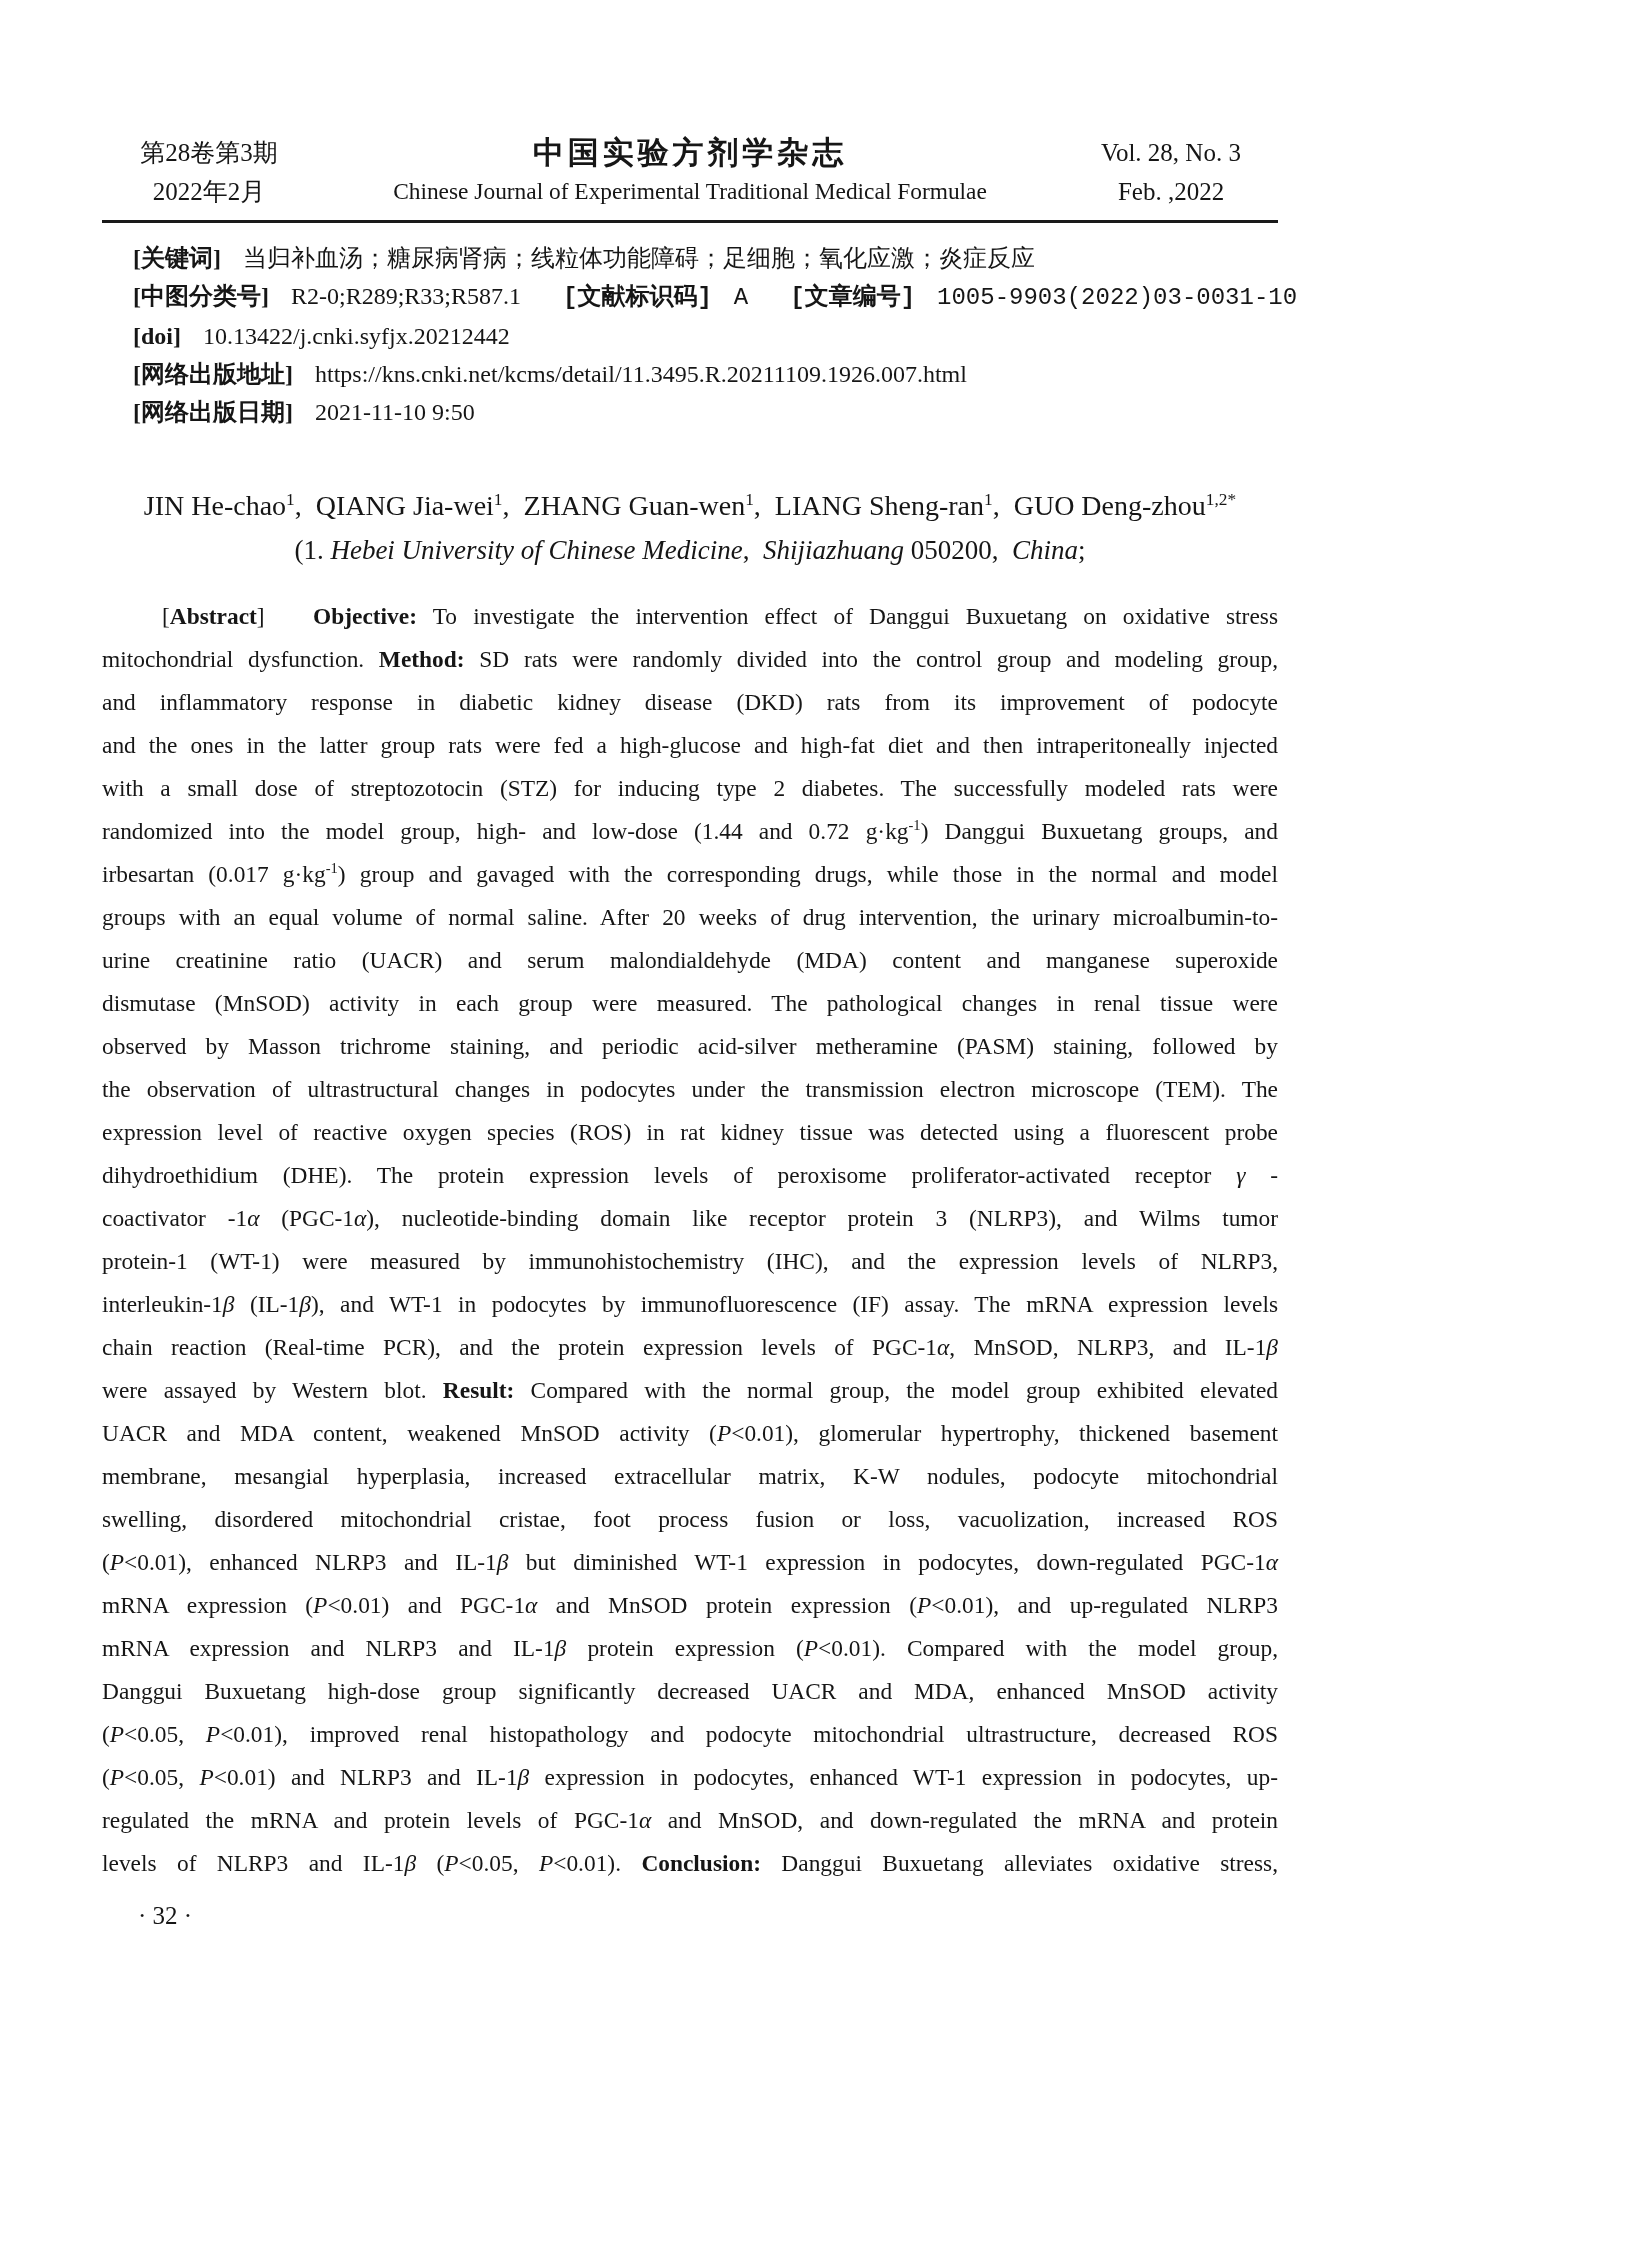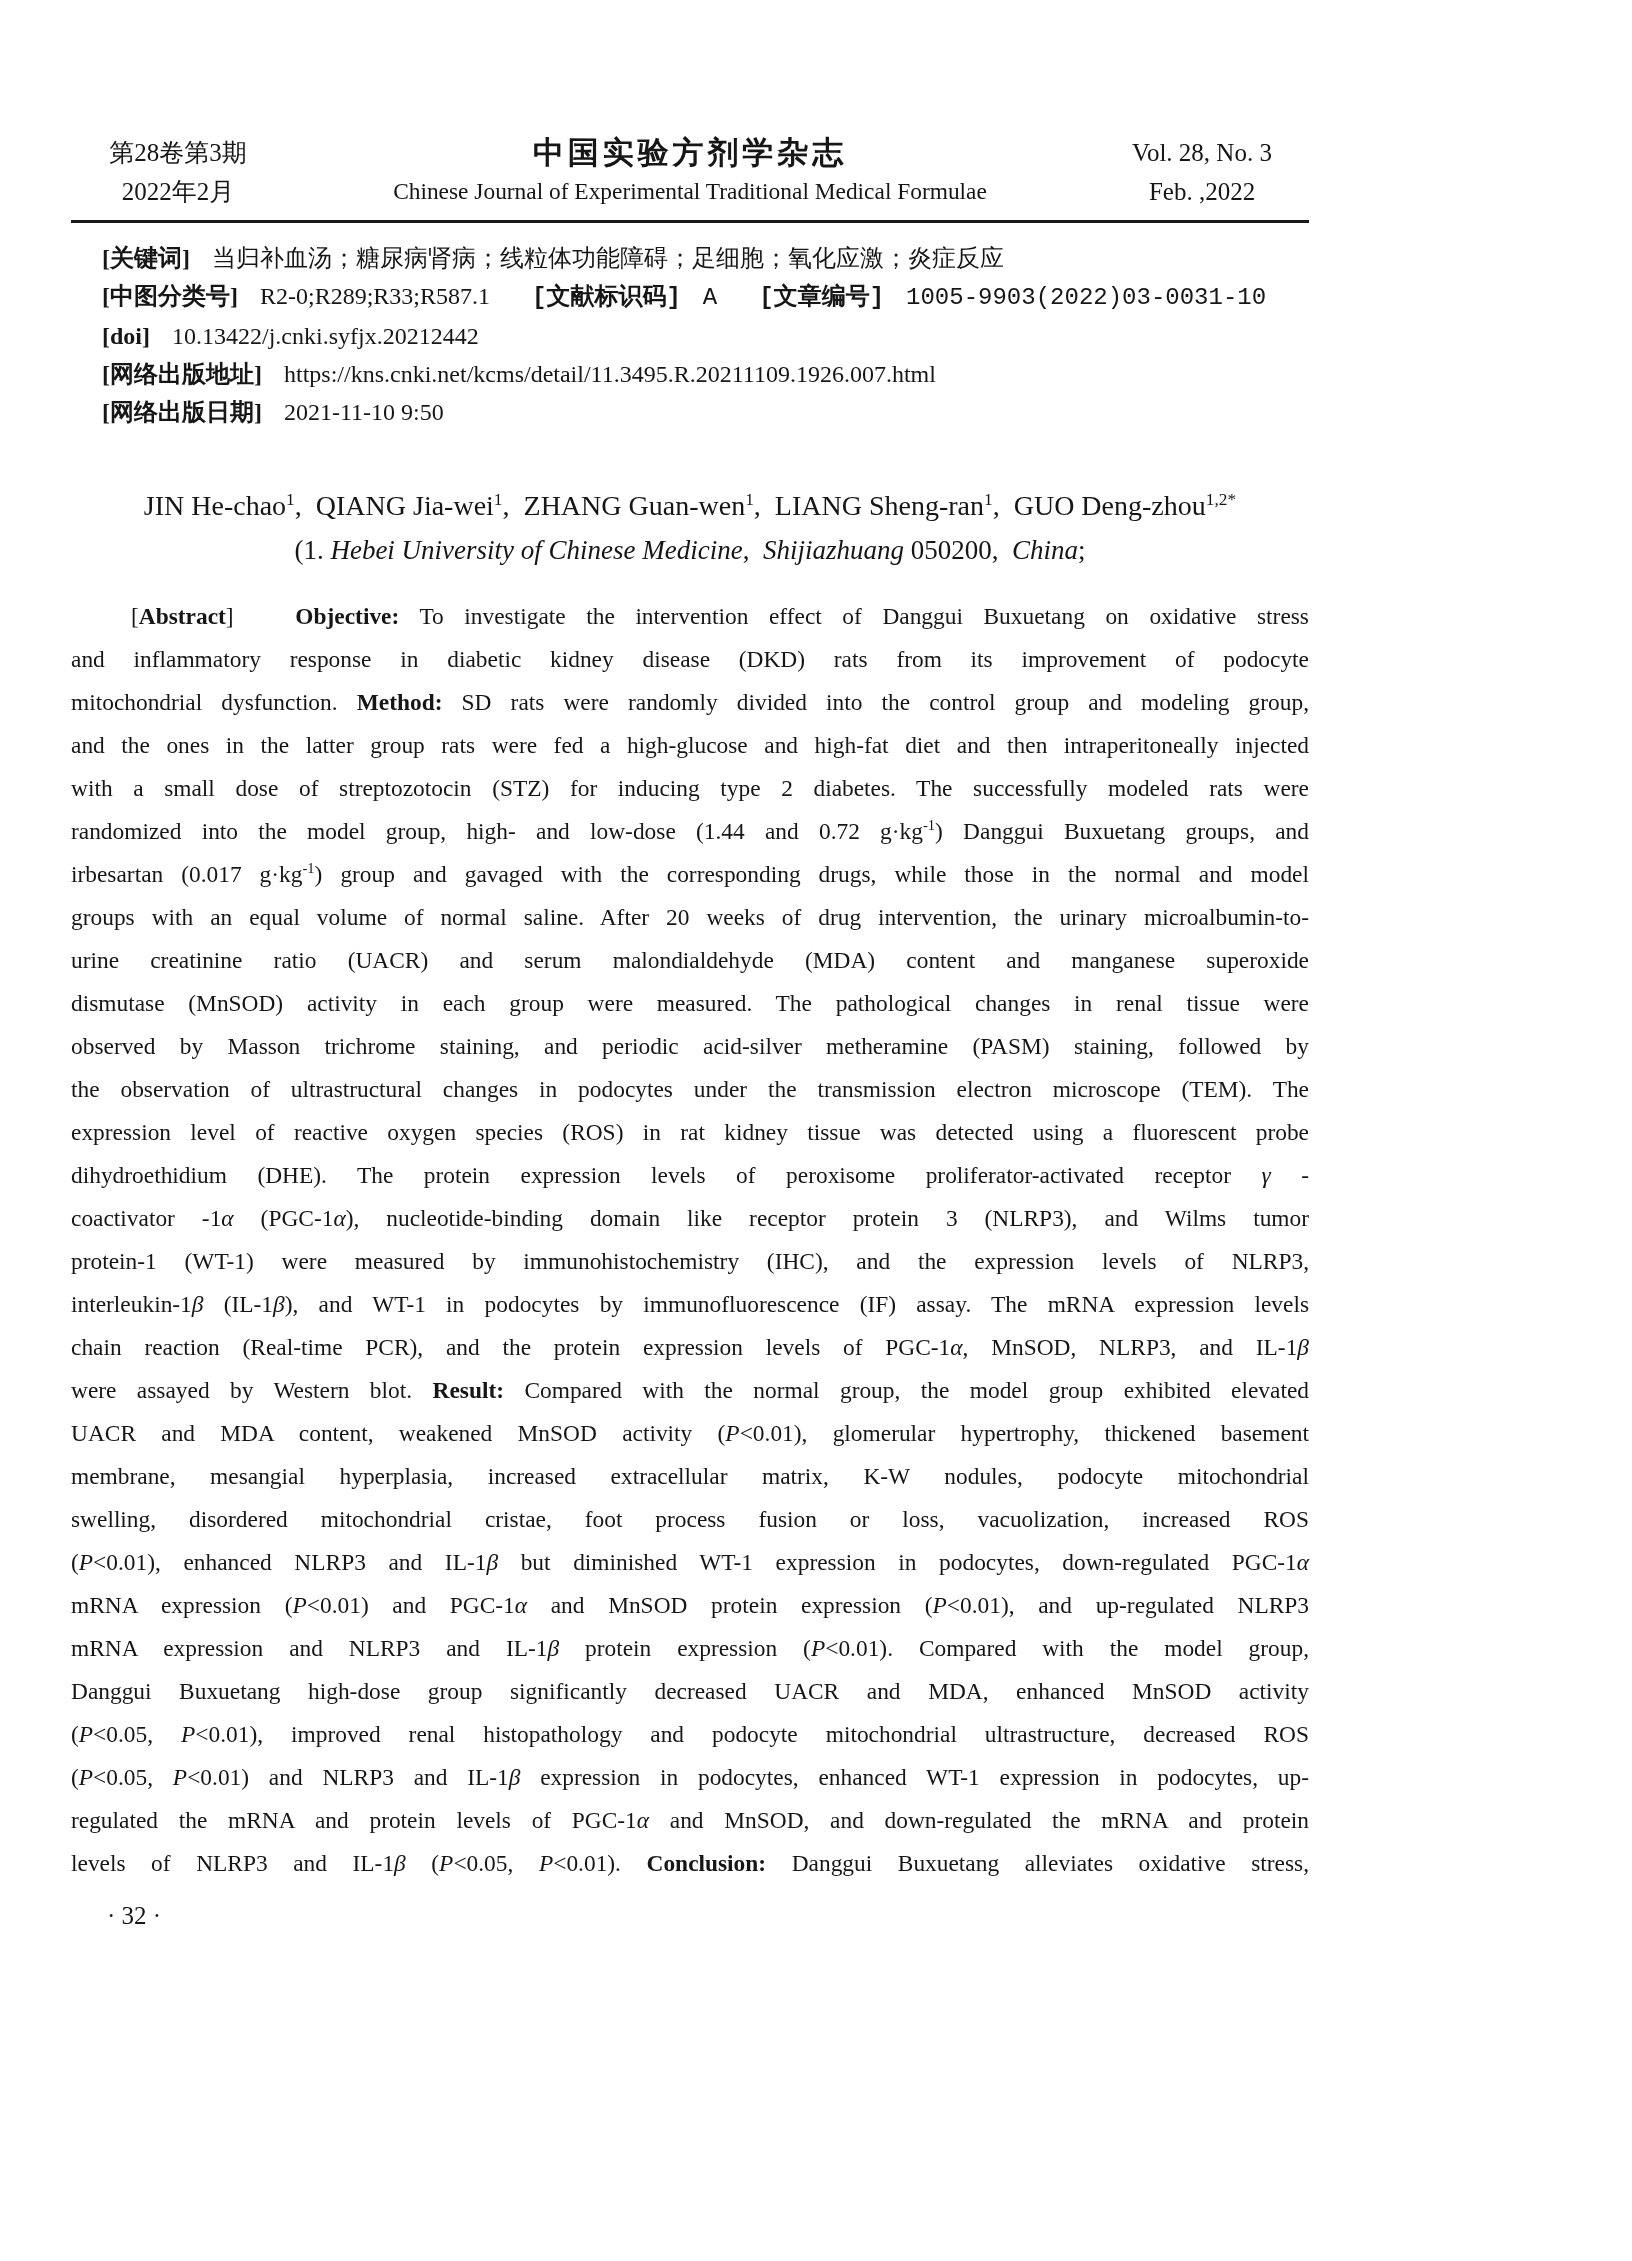--- a/index.html
+++ b/index.html
@@ -8,21 +8,21 @@
   }
   body {
     width: 1633px; height: 2261px;
     position: relative; overflow: hidden;
     color: #161616;
     font-family: "Liberation Serif", "DejaVu Serif", serif;
   }
   .page {
     box-sizing: border-box;
     width: 1380px; height: 2261px;
-    padding: 0 71px;
+    padding: 0 102px;
   }
 
   
   .journal-header {
     padding-top: 133px;
     display: flex;
     justify-content: space-between;
     align-items: flex-start;
   }
   .h-col { text-align: center; }
@@ -132,22 +132,22 @@
 
 
   <div class="authors">JIN He-chao<sup>1</sup>,&nbsp; QIANG Jia-wei<sup>1</sup>,&nbsp; ZHANG Guan-wen<sup>1</sup>,&nbsp; LIANG Sheng-ran<sup>1</sup>,&nbsp; GUO Deng-zhou<sup>1,2*</sup></div>
 
   <div class="affils">
     <div class="affil">(1. <i>Hebei University of Chinese Medicine</i>,&nbsp; <i>Shijiazhuang</i> 050200,&nbsp; <i>China</i>;</div>
   </div>
 
   <section class="abstract">
       <div class="aline">[<b>Abstract</b>]&nbsp;&nbsp;&nbsp;<b>Objective:</b> To investigate the intervention effect of Danggui Buxuetang on oxidative stress</div>
+      <div class="aline">mitochondrial dysfunction. <b>Method:</b> SD rats were randomly divided into the control group and modeling group,</div>
       <div class="aline">and inflammatory response in diabetic kidney disease (DKD) rats from its improvement of podocyte</div>
-      <div class="aline">mitochondrial dysfunction. <b>Method:</b> SD rats were randomly divided into the control group and modeling group,</div>
       <div class="aline">and the ones in the latter group rats were fed a high-glucose and high-fat diet and then intraperitoneally injected</div>
       <div class="aline">with a small dose of streptozotocin (STZ) for inducing type 2 diabetes. The successfully modeled rats were</div>
       <div class="aline">randomized into the model group, high- and low-dose (1.44 and 0.72 g·kg<sup>-1</sup>) Danggui Buxuetang groups, and</div>
       <div class="aline">irbesartan (0.017 g·kg<sup>-1</sup>) group and gavaged with the corresponding drugs, while those in the normal and model</div>
       <div class="aline">groups with an equal volume of normal saline. After 20 weeks of drug intervention, the urinary microalbumin-to-</div>
       <div class="aline">urine creatinine ratio (UACR) and serum malondialdehyde (MDA) content and manganese superoxide</div>
       <div class="aline">dismutase (MnSOD) activity in each group were measured. The pathological changes in renal tissue were</div>
       <div class="aline">observed by Masson trichrome staining, and periodic acid-silver metheramine (PASM) staining, followed by</div>
       <div class="aline">the observation of ultrastructural changes in podocytes under the transmission electron microscope (TEM). The</div>
       <div class="aline">expression level of reactive oxygen species (ROS) in rat kidney tissue was detected using a fluorescent probe</div>

